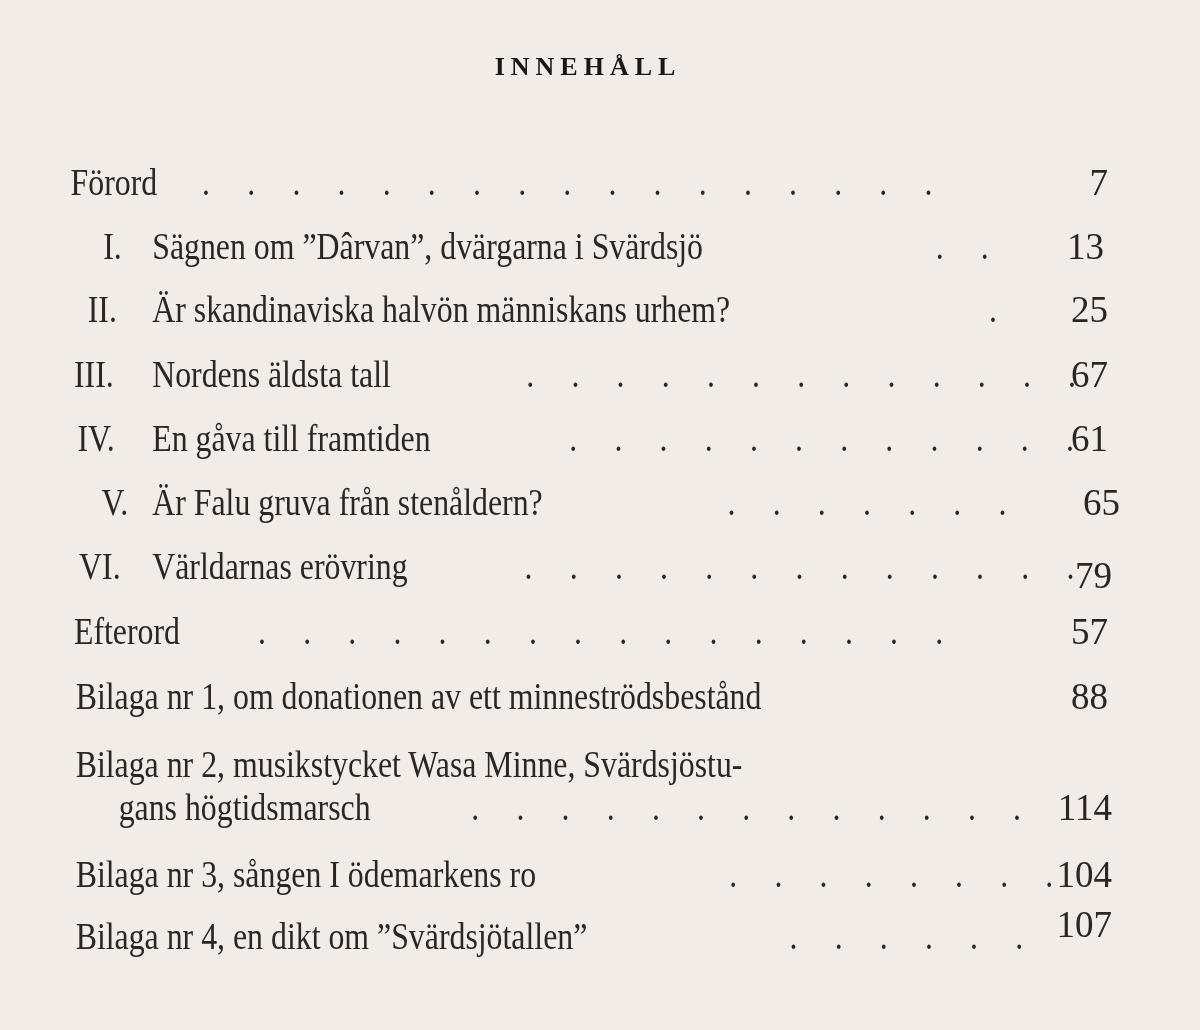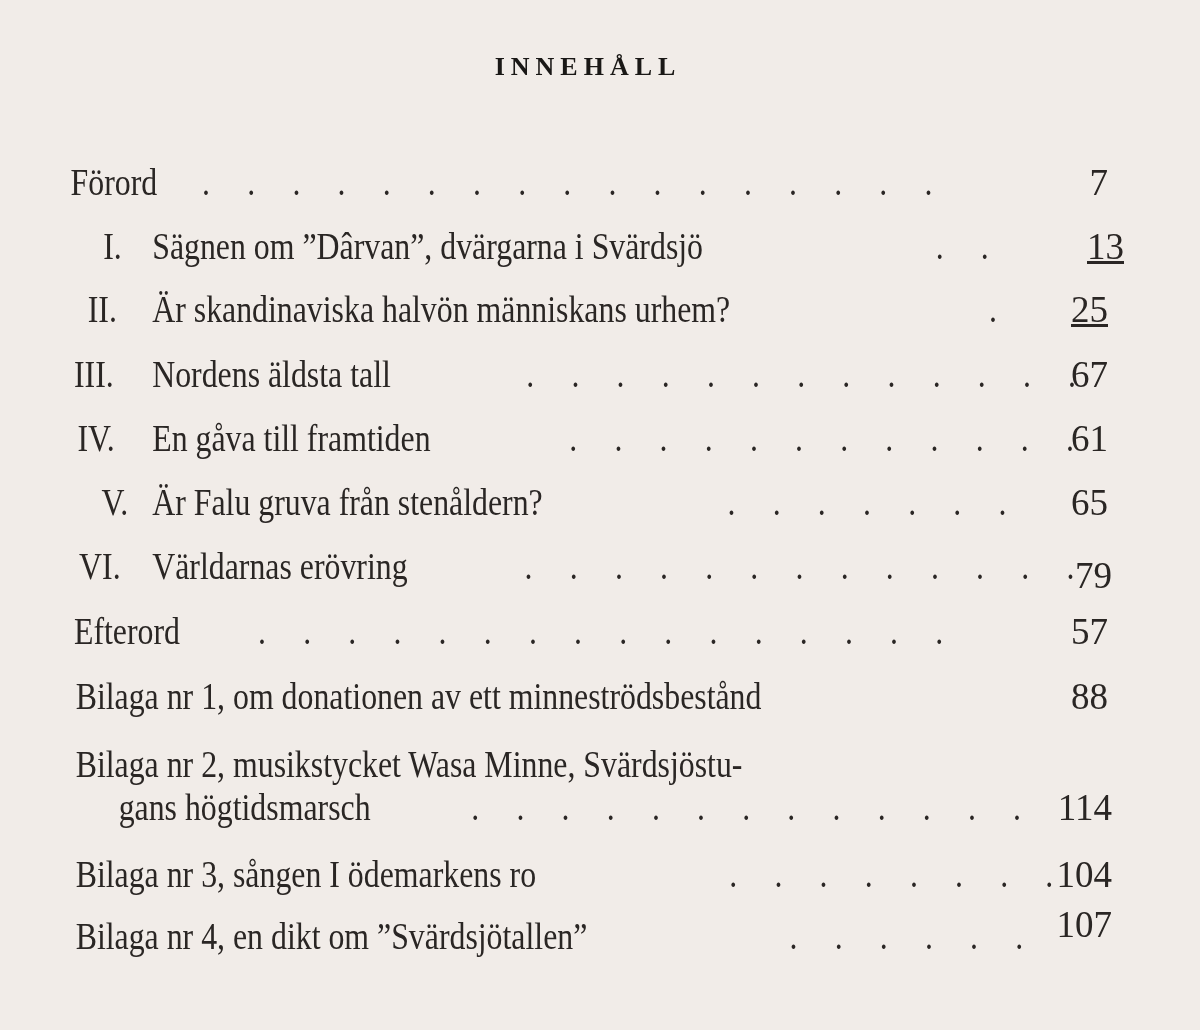--- a/index.html
+++ b/index.html
@@ -103,24 +103,24 @@
 
   <div class="entry" style="top:912px;">
     <span class="text" style="left:88px;">Bilaga nr 4, en dikt om ”Svärdsjötallen”</span>
     <span class="dots" style="left:918px; letter-spacing:17px;">. . . . . .</span>
   </div>
 
 </div>
 
 <div style="position:absolute; left:0; top:0; width:1200px; font-size:37px; line-height:50px;">
   <span class="pn" style="position:absolute; right:92px; top:158px;">7</span>
-  <span class="pn" style="position:absolute; right:76px; top:222px;text-decoration:underline;">13</span>
-  <span class="pn" style="position:absolute; right:92px; top:285px;text-decoration:underline;">25</span>
+  <span class="pn" style="position:absolute; right:96px; top:222px;">13</span>
+  <span class="pn" style="position:absolute; right:92px; top:285px;">25</span>
   <span class="pn" style="position:absolute; right:92px; top:350px;">67</span>
   <span class="pn" style="position:absolute; right:92px; top:414px;">61</span>
-  <span class="pn" style="position:absolute; right:92px; top:478px;margin-left:6px;">65</span>
+  <span class="pn" style="position:absolute; right:80px; top:478px;margin-left:6px;">65</span>
   <span class="pn" style="position:absolute; right:88px; top:542px;margin-top:9px;">79</span>
   <span class="pn" style="position:absolute; right:92px; top:607px;">57</span>
   <span class="pn" style="position:absolute; right:92px; top:672px;margin-left:23px;">88</span>
   <span class="pn" style="position:absolute; right:88px; top:783px;">114</span>
   <span class="pn" style="position:absolute; right:88px; top:850px;">104</span>
   <span class="pn" style="position:absolute; right:88px; top:900px;">107</span>
 </div>
 
 </body></html>

